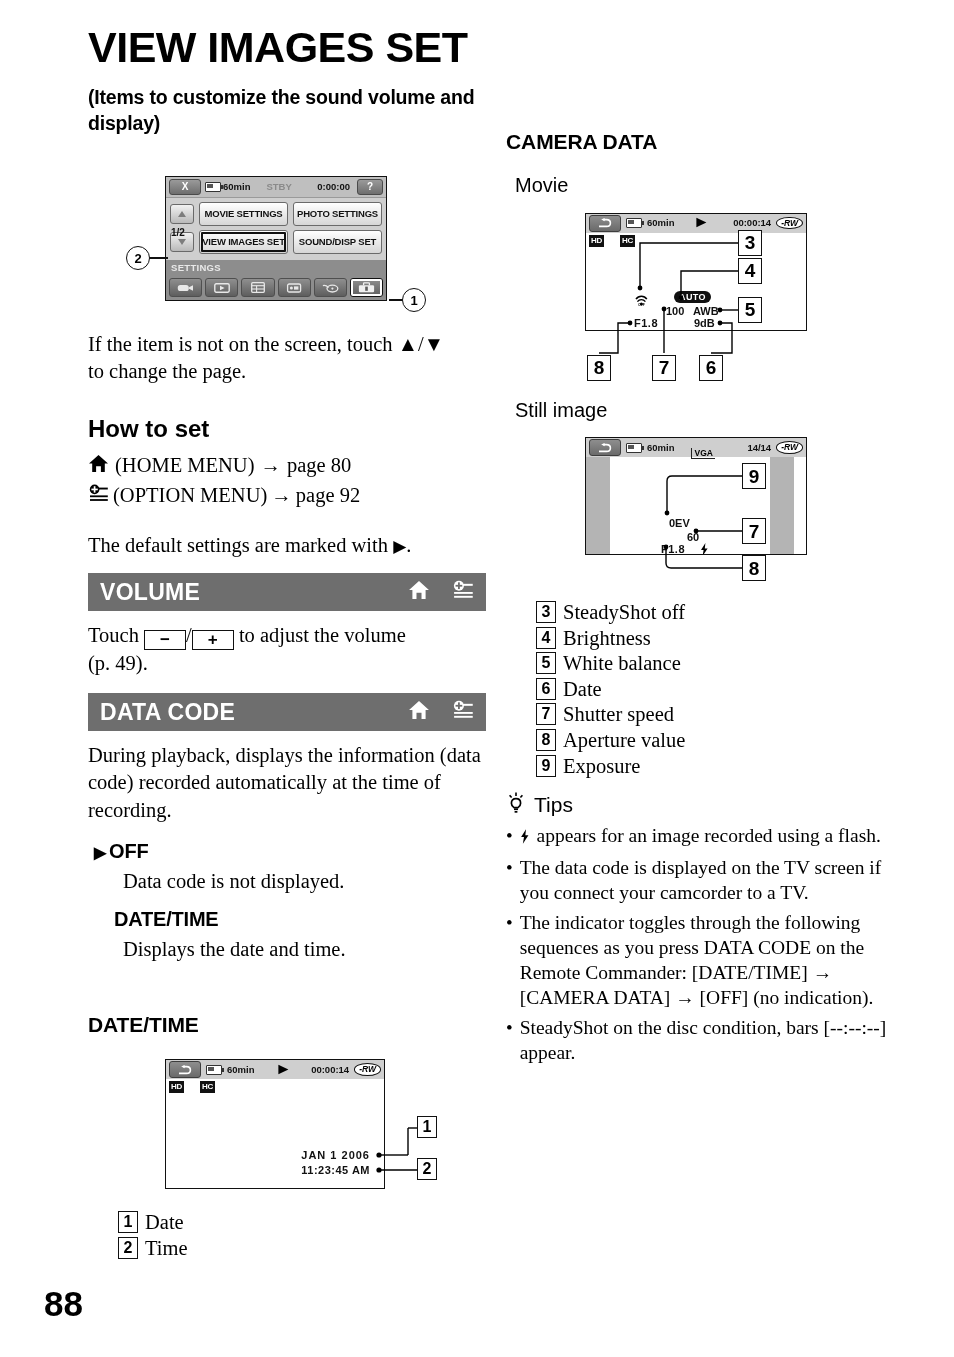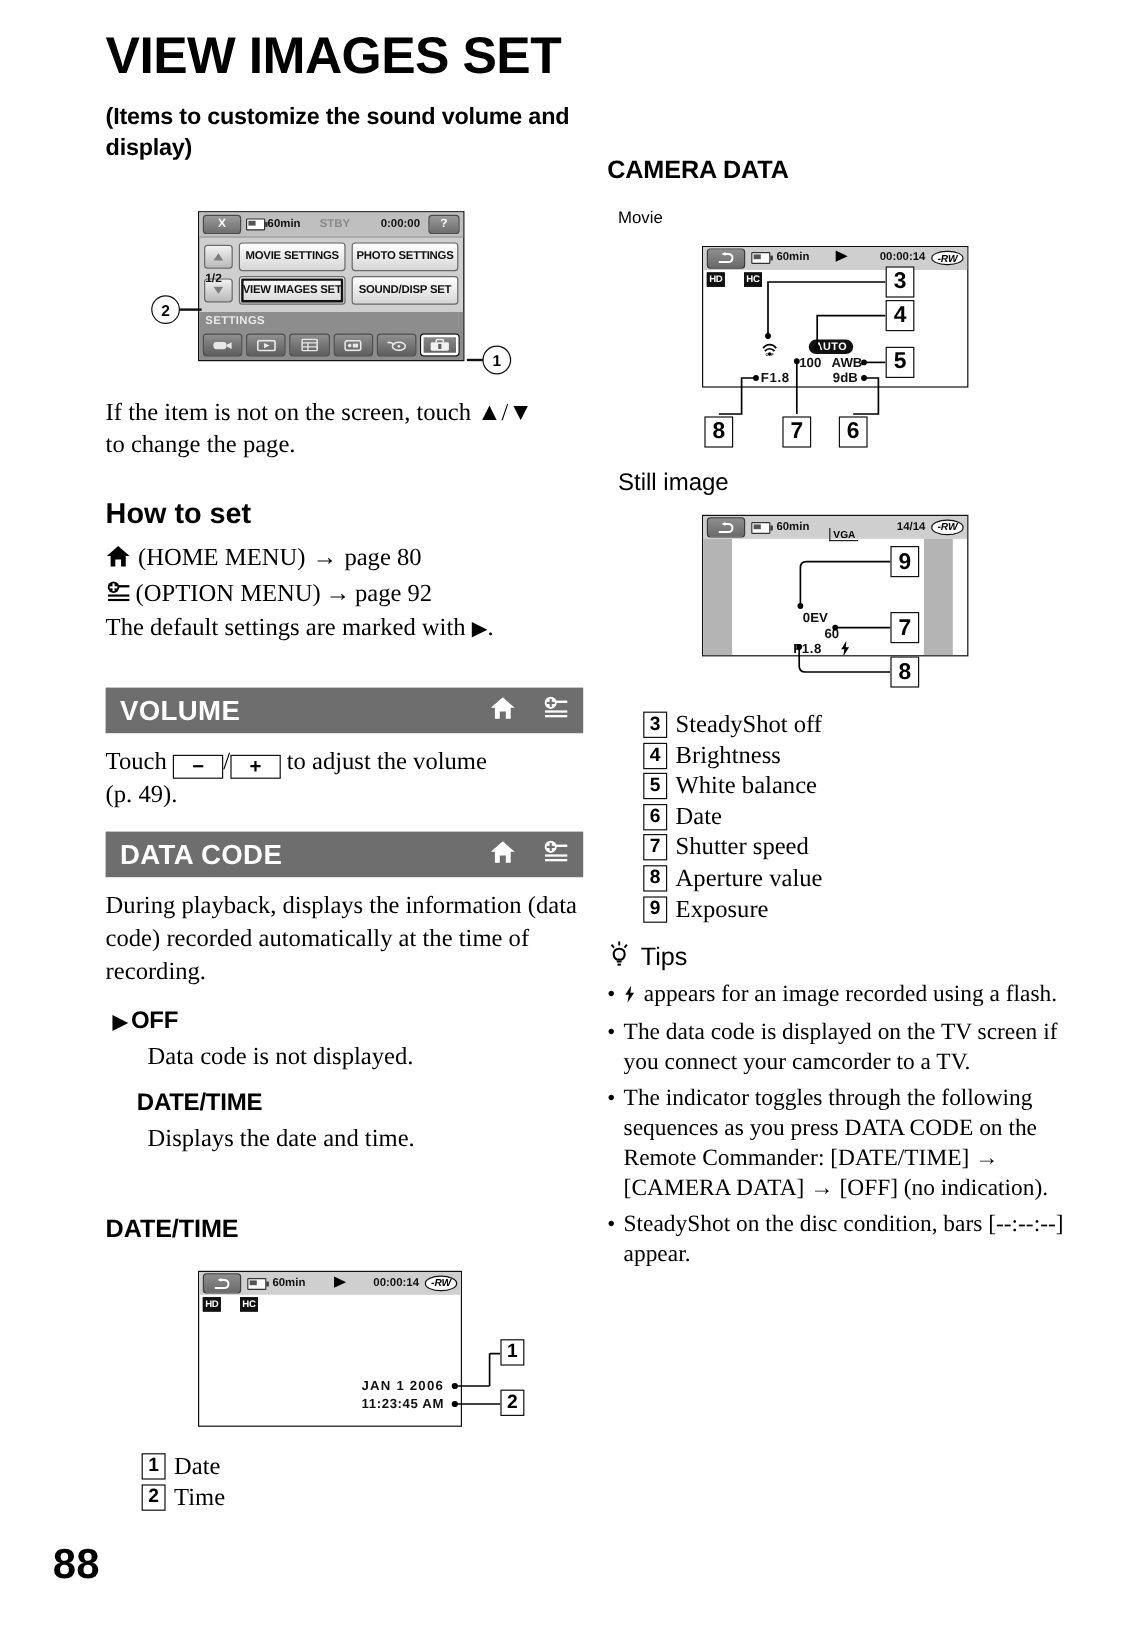--- a/index.html
+++ b/index.html
@@ -308,21 +308,21 @@
             <rect x="5.75" y="2.2" width="1.7" height="6.4" fill="#fff"></rect>
             <rect x="10.4" y="3.6" width="9.4" height="1.9" fill="#000"></rect>
             <rect x="2" y="11.4" width="17.8" height="1.8" fill="#000"></rect>
             <rect x="2" y="15.1" width="17.8" height="1.8" fill="#000"></rect>
           </svg>
       </span>
       <span class="p">(OPTION MENU)</span>
       <span class="p arw">→</span>
       <span class="p">page 92</span>
     </div>
-    <div class="p" style="">
+    <div class="p" style="margin-top:22px;">
       <span>The default settings are marked with </span><span style="font-size:17px;">▶</span><span>.</span>
     </div>
   </div>
 
   <div class="colL" style="top:573px;">
     <div class="sechdr">
       <div class="t">VOLUME</div>
       <div class="icons">
         <span>
           <svg width="22" height="20" viewBox="0 0 21 19">
@@ -434,21 +434,21 @@
       <div class="leg">
         <span class="nbox">2</span>
         <span class="lt">Time</span>
       </div>
     </div>
   </div>
 
   <div class="colR" style="top:130px;">
     <div class="subhead">CAMERA DATA</div>
 
-    <div class="p" style="margin-top:18px;margin-left:9px;font-family:'Liberation Sans',sans-serif;font-size:14px;">Movie</div>
+    <div class="p" style="margin-top:18px;margin-left:9px;font-family:'Liberation Sans',sans-serif;font-size:20px;">Movie</div>
 
     <div style="position:relative;margin-top:14px;height:170px;">
       <div class="lcd" style="width:222px;height:118px;margin-left:79px;">
         <div class="bar">
           <div class="lcd-ret">
             <svg width="16" height="10" viewBox="0 0 16 10">
                 <path d="M2 8.4 L9.6 8.4 Q13.4 8.4 13.4 5 Q13.4 1.6 9.6 1.6 L6.4 1.6" fill="none" stroke="#fff" stroke-width="1.6"></path>
                 <path d="M7.6 0 L4.2 1.6 L7.6 3.2 Z" fill="#fff"></path>
               </svg>
           </div>

